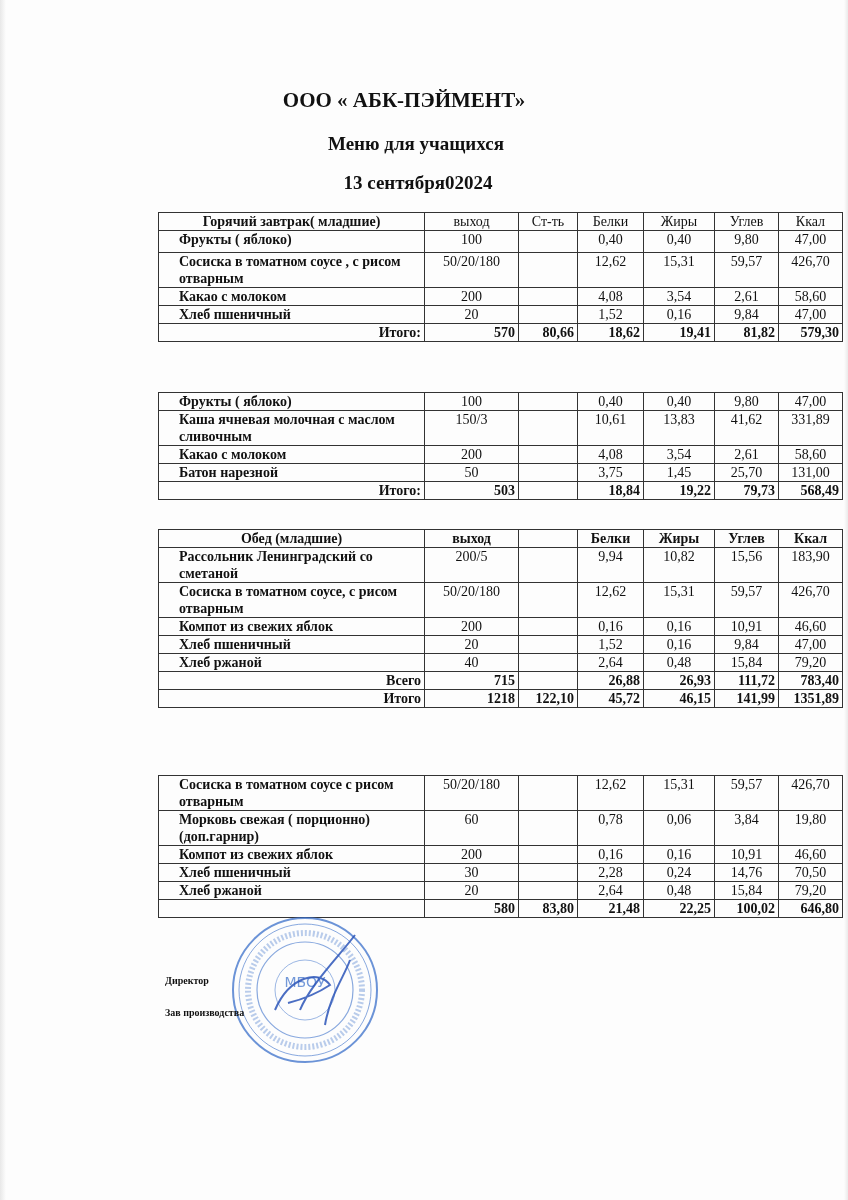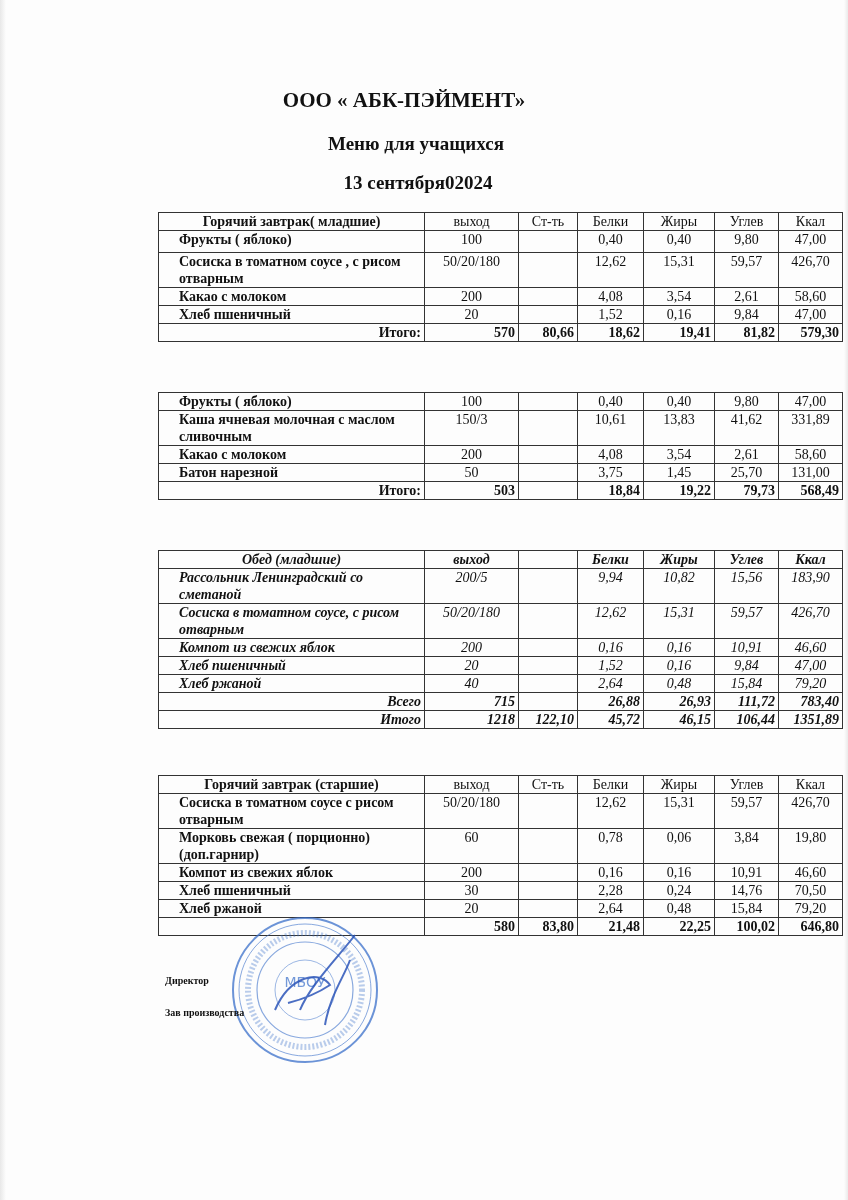--- a/index.html
+++ b/index.html
@@ -35,21 +35,21 @@
   col.c-name { width: 266px; }
   col.c-out { width: 94px; }
   col.c-cost { width: 59px; }
   col.c-prot { width: 66px; }
   col.c-fat { width: 71px; }
   col.c-carb { width: 64px; }
   col.c-kcal { width: 64px; }
 
   #tbl1 { top: 212px; }
   #tbl2 { top: 392px; }
-  #tbl3 { top: 550px; font-style: italic; }
+  #tbl3 { top: 529px; }
   #tbl4 { top: 775px; }
 
   .sig-label { position: absolute; font-weight: bold; font-size: 10px; }
   .sig-director { left: 165px; top: 975px; }
   .sig-chief { left: 165px; top: 1007px; }
 
   .stamp { position: absolute; left: 230px; top: 915px; width: 150px; height: 150px; }
 </style>
 </head>
 <body>
@@ -261,46 +261,37 @@
     <td class="num">26,93</td>
     <td class="num">111,72</td>
     <td class="num">783,40</td>
   </tr>
   <tr class="total">
     <td class="name">Итого</td>
     <td class="num">1218</td>
     <td class="num">122,10</td>
     <td class="num">45,72</td>
     <td class="num">46,15</td>
-    <td class="num">106,44</td>
+    <td class="num">141,99</td>
     <td class="num">1351,89</td>
   </tr>
 </tbody>
   </table>
 
 <table class="menu" id="tbl4">
   <colgroup>
       <col class="c-name">
       <col class="c-out">
       <col class="c-cost">
       <col class="c-prot">
       <col class="c-fat">
       <col class="c-carb">
       <col class="c-kcal">
     </colgroup>
   <tbody>
-      <tr>
-    <th class="name-h">Горячий завтрак (старшие)</th>
-    <th>выход</th>
-    <th>Ст-ть</th>
-    <th>Белки</th>
-    <th>Жиры</th>
-    <th>Углев</th>
-    <th>Ккал</th>
-  </tr>
   <tr class="tall">
     <td class="name">Сосиска в томатном соусе с рисом отварным</td>
     <td class="num">50/20/180</td>
     <td class="num"></td>
     <td class="num">12,62</td>
     <td class="num">15,31</td>
     <td class="num">59,57</td>
     <td class="num">426,70</td>
   </tr>
   <tr class="tall">

